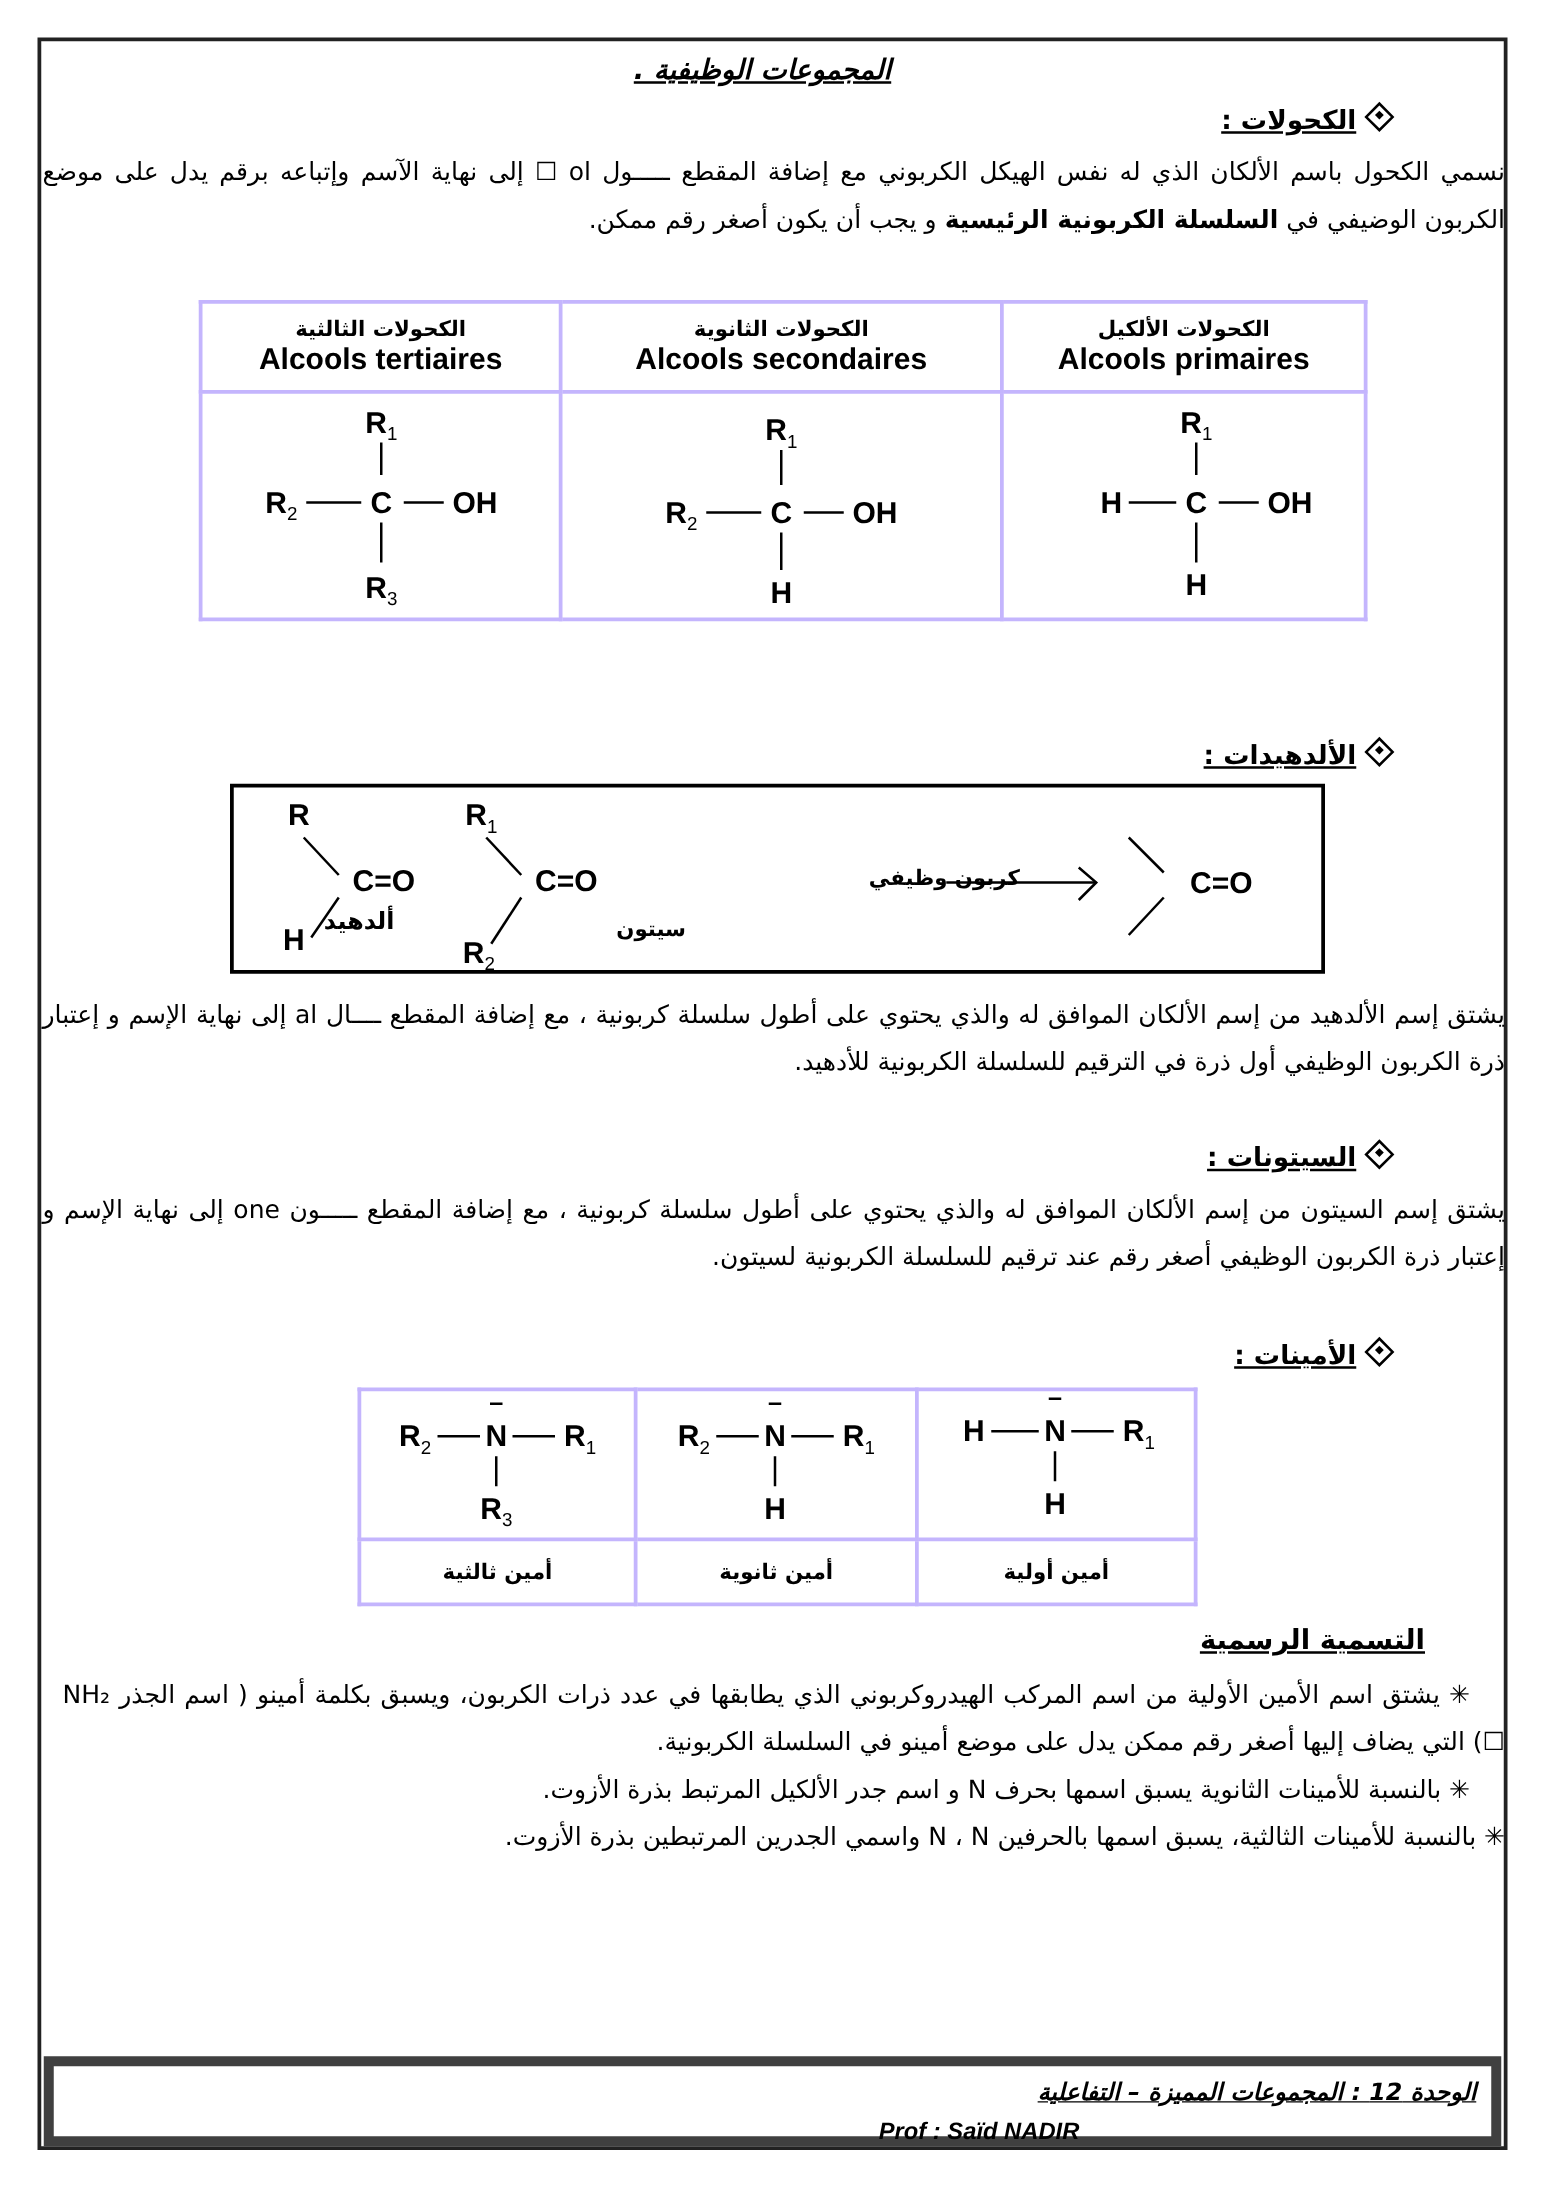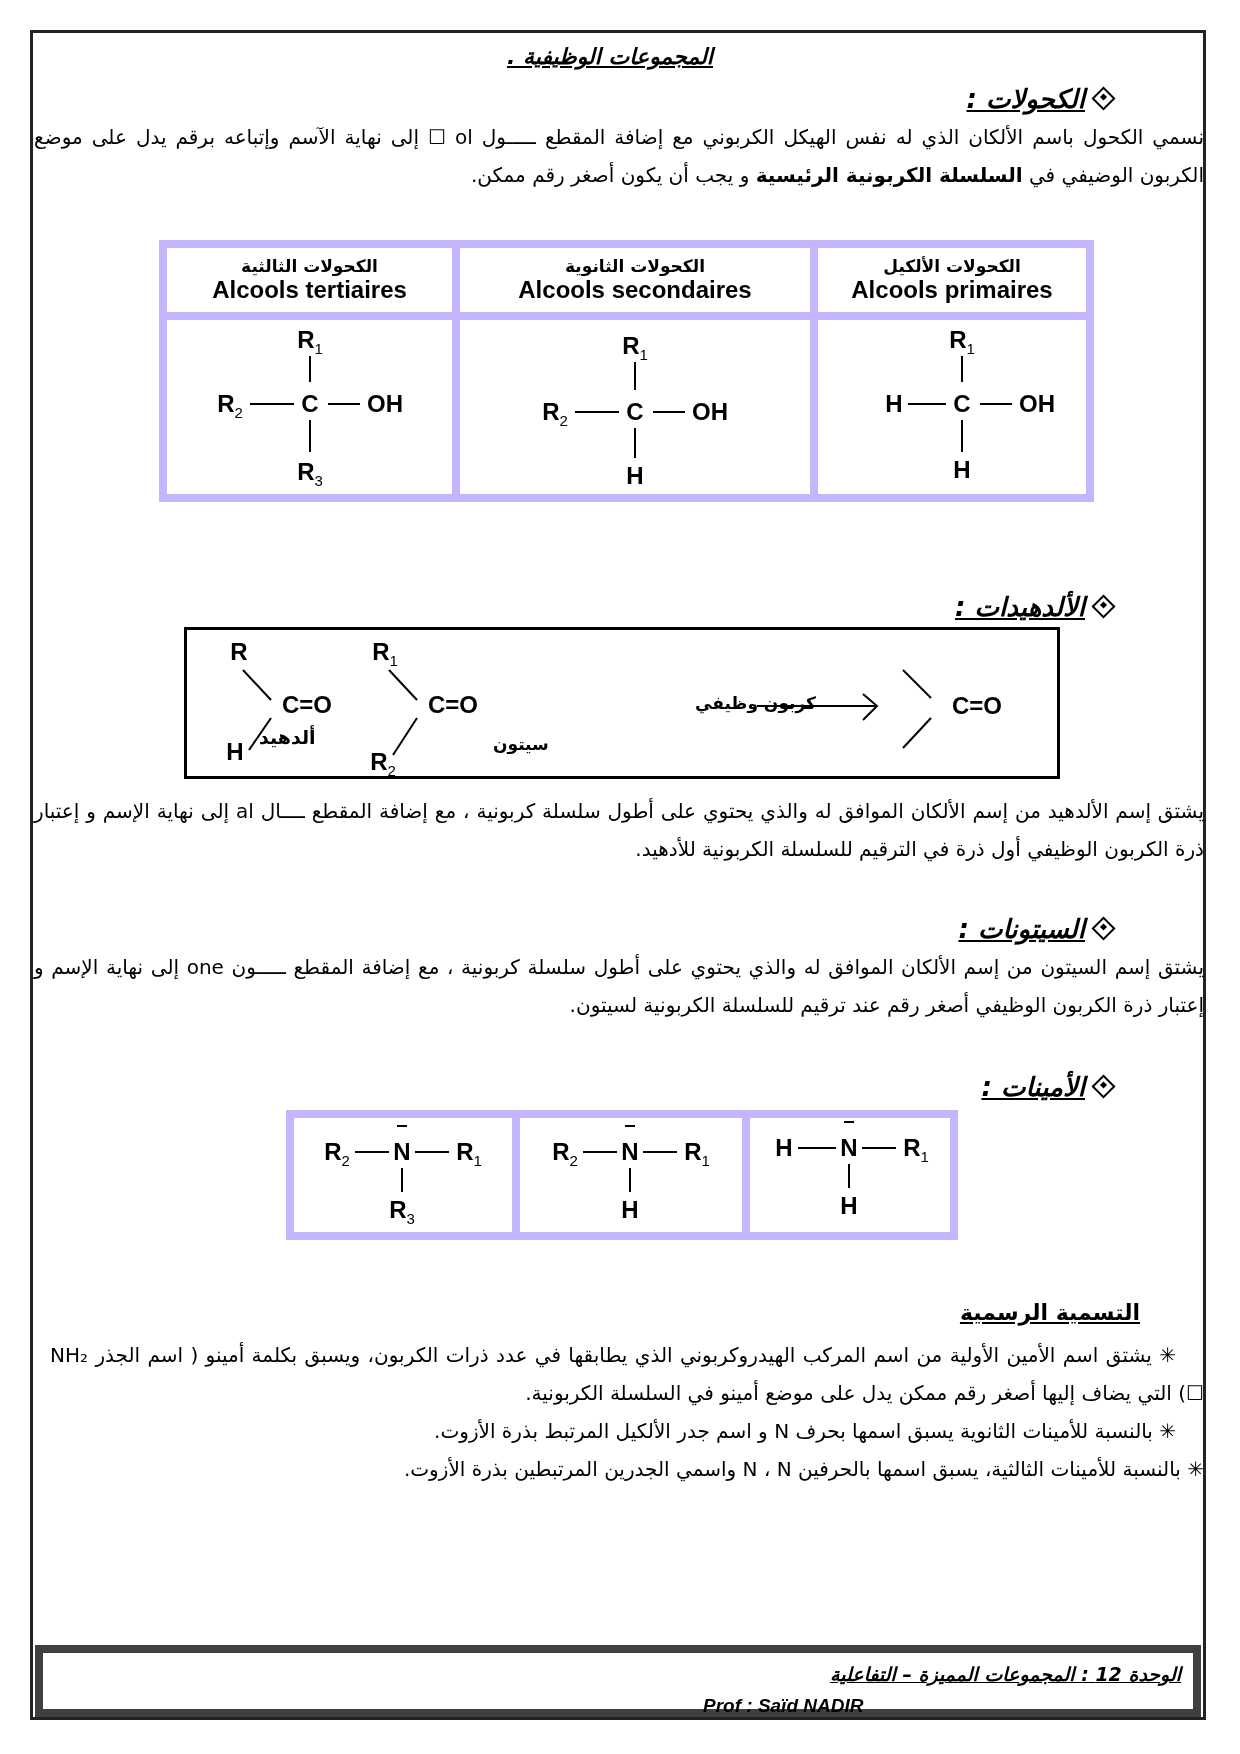--- a/index.html
+++ b/index.html
@@ -1,26 +1,26 @@
 <!DOCTYPE html>
 <html><head>
 <meta charset="utf-8">
 <style>
   html,body{margin:0;padding:0;background:#fff;}
   body{width:1240px;height:1754px;position:relative;overflow:hidden;font-family:"DejaVu Sans",sans-serif;color:#000;}
   .frame{position:absolute;left:30px;top:30px;width:1176px;height:1690px;border:3px solid #222;box-sizing:border-box;}
   .abs{position:absolute;}
   .title{left:440px;top:44px;width:340px;text-align:center;font-size:22px;font-weight:bold;font-style:italic;text-decoration:underline;direction:rtl;}
-  .heading{font-size:26px;font-weight:bold;font-style:italic;direction:rtl;}
+  .heading{font-size:21px;font-weight:bold;direction:rtl;}
   .heading .lbl{text-decoration:underline;}
   .diamond{display:inline-block;width:13px;height:13px;border:2px solid #000;transform:rotate(45deg);margin-left:10px;position:relative;top:-1px;}
   .diamond::after{content:"";position:absolute;left:3px;top:3px;width:5px;height:5px;background:#000;}
   .para{font-size:20px;line-height:38px;direction:rtl;text-align:justify;text-align-last:right;}
   table.chem{border-collapse:collapse;position:absolute;}
-  table.chem td{border:8px solid #c4b5fd;text-align:center;vertical-align:middle;padding:0;}
+  table.chem td{border:3px solid #c4b5fd;text-align:center;vertical-align:middle;padding:0;}
   .hdr-ar{font-size:17px;font-weight:bold;direction:rtl;}
   .hdr-fr{font-family:"Liberation Sans",sans-serif;font-size:24px;font-weight:bold;}
   svg text{font-family:"Liberation Sans",sans-serif;font-weight:bold;}
   .footer{position:absolute;left:35px;top:1645px;width:1166px;height:72px;border:8px solid #404040;box-sizing:border-box;}
   .foot1{position:absolute;right:12px;top:10px;font-size:19px;font-weight:bold;font-style:italic;text-decoration:underline;direction:rtl;}
   .foot2{position:absolute;left:660px;top:42px;font-family:"Liberation Sans",sans-serif;font-size:19px;font-weight:bold;font-style:italic;}
 </style>
 </head>
 <body>
 
@@ -169,20 +169,25 @@
         <line x1="48" y1="30" x2="86" y2="30" stroke="#000" stroke-width="2"></line>
         <line x1="94" y1="4" x2="104" y2="4" stroke="#000" stroke-width="2"></line>
         <text x="99" y="38" text-anchor="middle" font-size="24">N</text>
         <line x1="112" y1="30" x2="146" y2="30" stroke="#000" stroke-width="2"></line>
         <text x="166" y="38" text-anchor="middle" font-size="24">R<tspan font-size="15" font-weight="normal" dy="6">1</tspan></text>
         <line x1="99" y1="46" x2="99" y2="70" stroke="#000" stroke-width="2"></line>
         <text x="99" y="96" text-anchor="middle" font-size="24">H</text>
       </svg>
     </td>
   </tr>
+  <tr style="height:52px;">
+    <td class="hdr-ar">أمين ثالثية</td>
+    <td class="hdr-ar">أمين ثانوية</td>
+    <td class="hdr-ar">أمين أولية</td>
+  </tr>
 </tbody>
   </table>
 
 <div class="abs" style="right:100px;top:1300px;font-size:22px;font-weight:bold;text-decoration:underline;direction:rtl;">التسمية الرسمية</div>
 
 <div class="abs para" style="left:50px;top:1336px;width:1154px;text-indent:28px;">✳ يشتق اسم الأمين الأولية من اسم المركب الهيدروكربوني الذي يطابقها في عدد ذرات الكربون، ويسبق بكلمة أمينو ( اسم الجذر  NH₂ ☐) التي يضاف إليها أصغر رقم ممكن يدل على موضع أمينو في السلسلة الكربونية.</div>
 <div class="abs para" style="left:50px;top:1412px;width:1126px;">✳ بالنسبة للأمينات الثانوية يسبق اسمها بحرف N و اسم جدر الألكيل المرتبط بذرة الأزوت.</div>
 <div class="abs para" style="left:50px;top:1450px;width:1154px;">✳ بالنسبة للأمينات الثالثية، يسبق اسمها بالحرفين N ، N واسمي الجدرين المرتبطين بذرة الأزوت.</div>
 
 <div class="footer">

